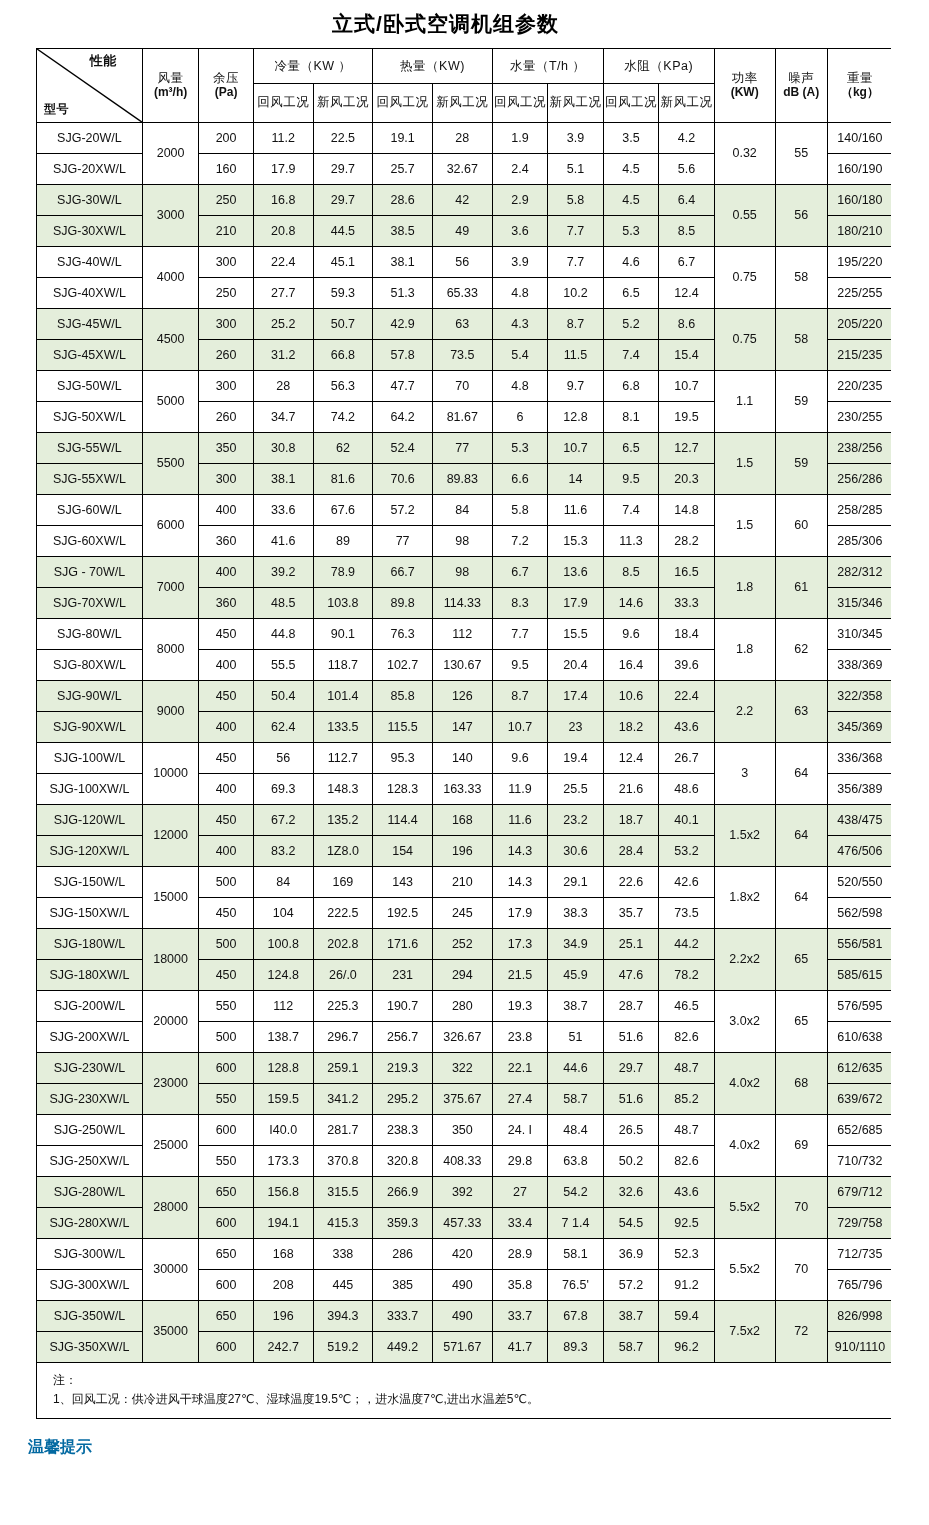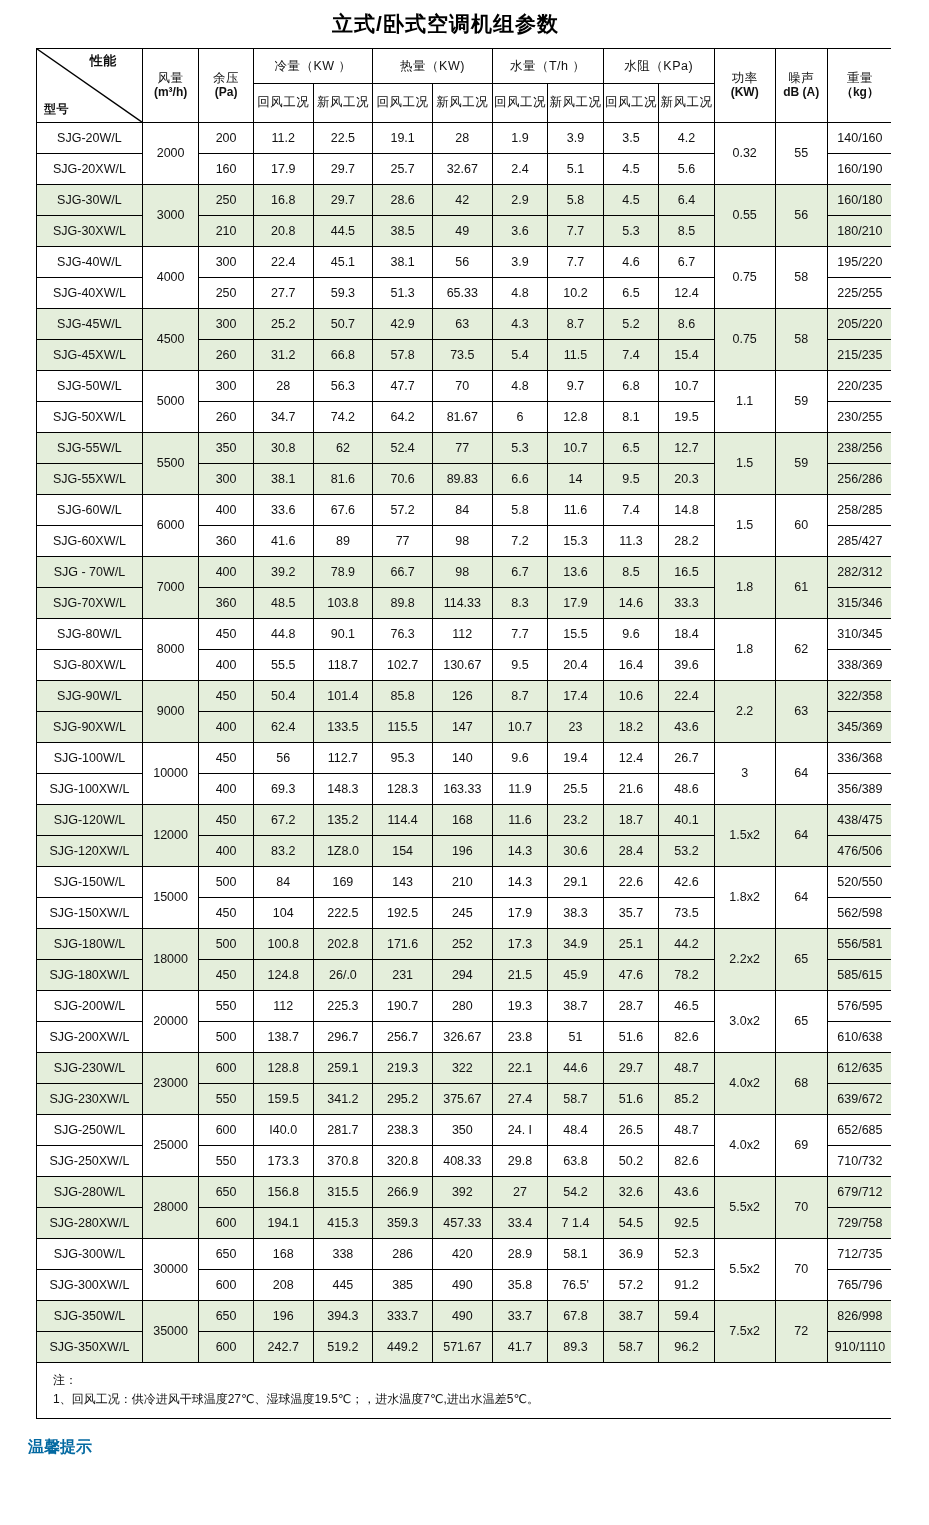--- a/index.html
+++ b/index.html
@@ -430,21 +430,21 @@
             <td class="model">SJG-60XW/L</td>
             <td>360</td>
             <td>41.6</td>
             <td>89</td>
             <td>77</td>
             <td>98</td>
             <td>7.2</td>
             <td>15.3</td>
             <td>11.3</td>
             <td>28.2</td>
-            <td>285/427</td>
+            <td>285/306</td>
           </tr>
           <tr class="alt">
             <td class="model">SJG - 70W/L</td>
             <td class="airflow" rowspan="2">7000</td>
             <td>400</td>
             <td>39.2</td>
             <td>78.9</td>
             <td>66.7</td>
             <td>98</td>
             <td>6.7</td>

